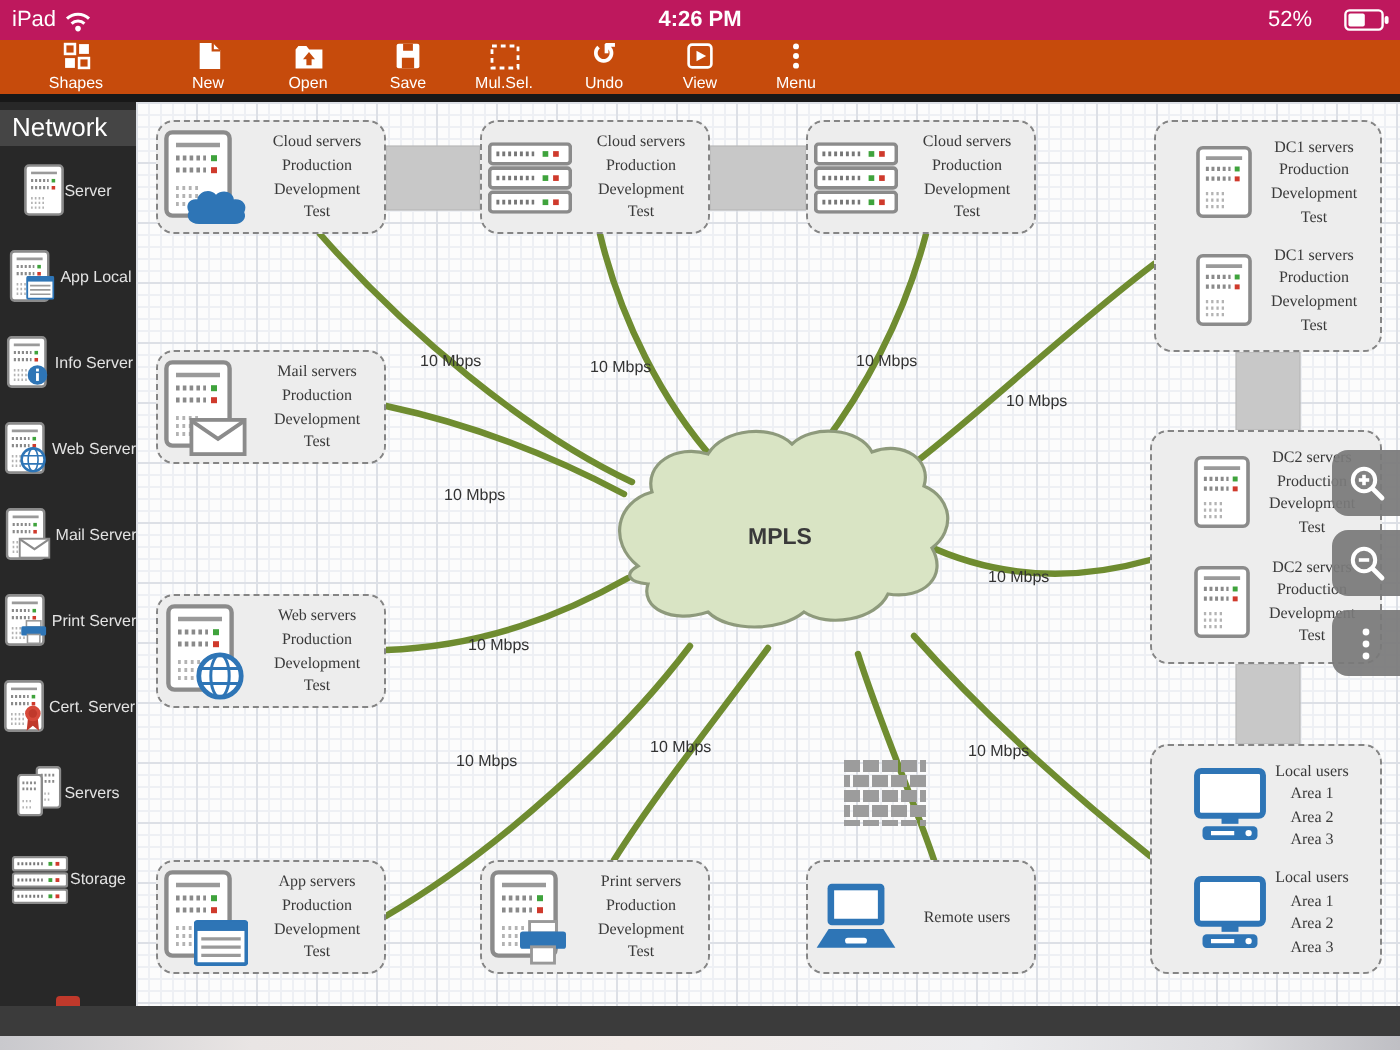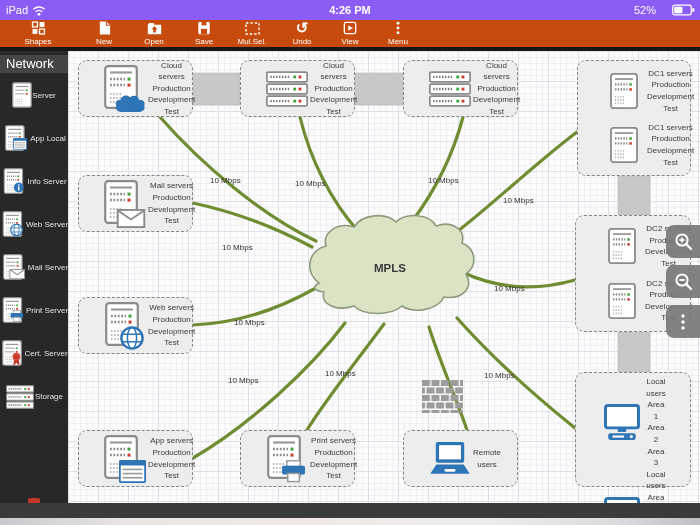--- a/index.html
+++ b/index.html
@@ -1,21 +1,21 @@
 <!DOCTYPE html>
 <html><head>
 <meta charset="utf-8">
 <style>
   html,body{margin:0;padding:0;background:#000;}
   *{box-sizing:border-box;}
   .app{position:relative;width:700px;height:525px;overflow:hidden;
        font-family:"Liberation Sans",sans-serif;background:#000;}
 
   
-  .statusbar{position:absolute;left:0;top:0;width:700px;height:20px;background:#8b5cf6;
+  .statusbar{position:absolute;left:0;top:0;width:700px;height:20px;background:#be185d;
              color:#fff;font-size:11px;display:flex;align-items:center;}
   .sb-left{position:absolute;left:6px;top:0;height:20px;display:flex;align-items:center;gap:4px;}
   .sb-time{position:absolute;left:0;width:700px;text-align:center;font-weight:700;}
   .sb-right{position:absolute;right:5px;top:0;height:20px;display:flex;align-items:center;gap:16px;}
 
   
   .toolbar{position:absolute;left:0;top:20px;width:700px;height:27px;background:#c64b0c;
            display:flex;align-items:center;padding-left:16px;}
   .tb-btn{display:flex;flex-direction:column;align-items:center;justify-content:center;
           width:44px;color:#fff;cursor:pointer;}
@@ -38,24 +38,24 @@
   .canvas{position:absolute;left:68px;top:51px;width:632px;height:452px;background-color:#fcfcfc;
     background-image:
       linear-gradient(to right,#dde0e6 1px,transparent 1px),
       linear-gradient(to bottom,#dde0e6 1px,transparent 1px),
       linear-gradient(to right,#eef0f4 1px,transparent 1px),
       linear-gradient(to bottom,#eef0f4 1px,transparent 1px);
     background-size:30px 30px,30px 30px,6px 6px,6px 6px;}
   .overlay{position:absolute;left:0;top:0;width:632px;height:452px;}
 
   .node{position:absolute;background:#ededed;border:1px dashed #858585;border-radius:9px;
-        display:flex;align-items:center;padding:3px 23px;cursor:pointer;}
+        display:flex;align-items:center;padding:3px 1px;cursor:pointer;font-family:Liberation Serif, serif;}
   .node-icon{flex:0 0 46px;display:flex;align-items:center;justify-content:center;}
   .node-text{flex:1;text-align:center;font-size:8px;line-height:1.45;color:#3a3a3a;white-space:pre-line;}
-  .node.multi{flex-direction:column;justify-content:space-around;align-items:flex-start;}
+  .node.multi{flex-direction:column;justify-content:space-around;align-items:center;}
   .mrow{display:flex;align-items:center;flex:1;}
 
   .elabel{position:absolute;font-size:8px;color:#333;white-space:nowrap;}
 
   
   .fab{position:absolute;width:34px;height:33px;right:0;background:rgba(122,122,122,.93);
        border-radius:8px 0 0 8px;display:flex;align-items:center;justify-content:center;cursor:pointer;}
 
   
   .bottombar{position:absolute;left:0;top:503px;width:700px;height:15px;background:#3b3b3b;}
@@ -311,20 +311,29 @@
       <span class="slb">Print Server</span>
     </div>
     <div class="sb-item">
       <span class="sic">
         <svg width="24" height="26" viewBox="0 0 34 44">
             <use href="#sy-tower" width="34" height="44"></use>
             <use href="#sy-certb" x="16" y="21" width="17" height="23"></use>
           </svg>
         </span>
       <span class="slb">Cert. Server</span>
+    </div>
+    <div class="sb-item">
+      <span class="sic">
+        <svg width="24" height="26" viewBox="0 0 30 34">
+          <use href="#sy-minitower" x="12" y="0" width="17" height="28"></use>
+          <use href="#sy-minitower" x="0" y="5" width="17" height="28"></use>
+        </svg>
+        </span>
+      <span class="slb">Servers</span>
     </div>
     <div class="sb-item">
       <span class="sic">
         <svg width="30" height="24" viewBox="0 0 40 34">
             <use href="#sy-rack"></use>
           </svg>
         </span>
       <span class="slb">Storage</span>
     </div>
     <div class="sb-partial"></div>

